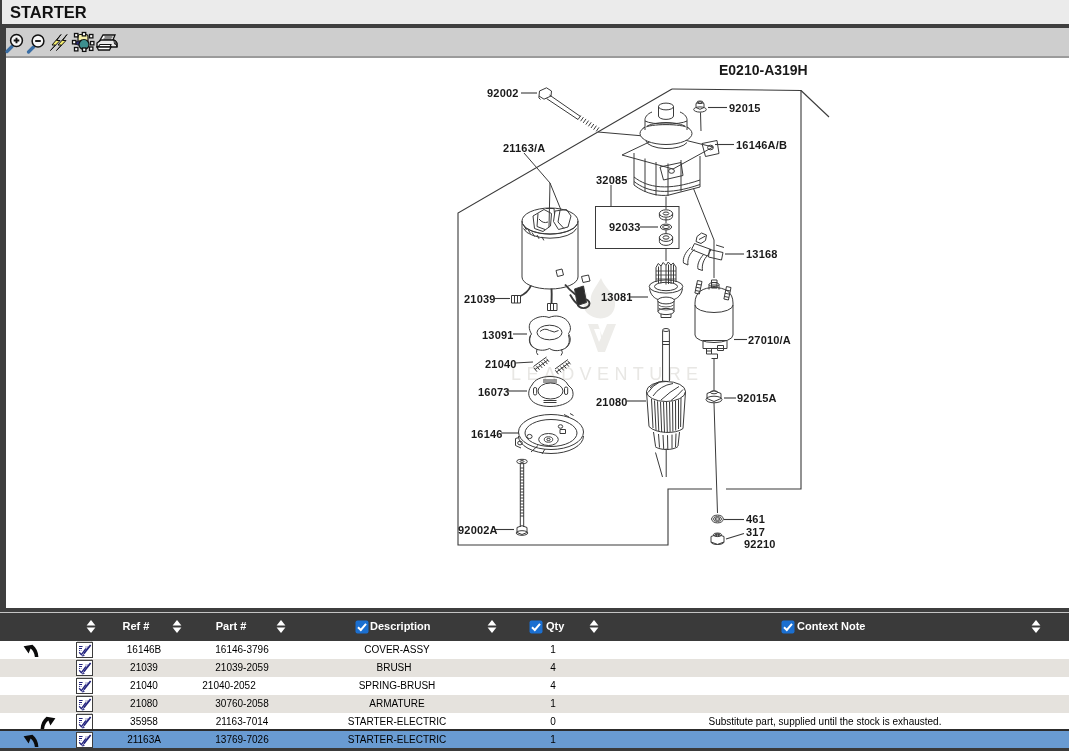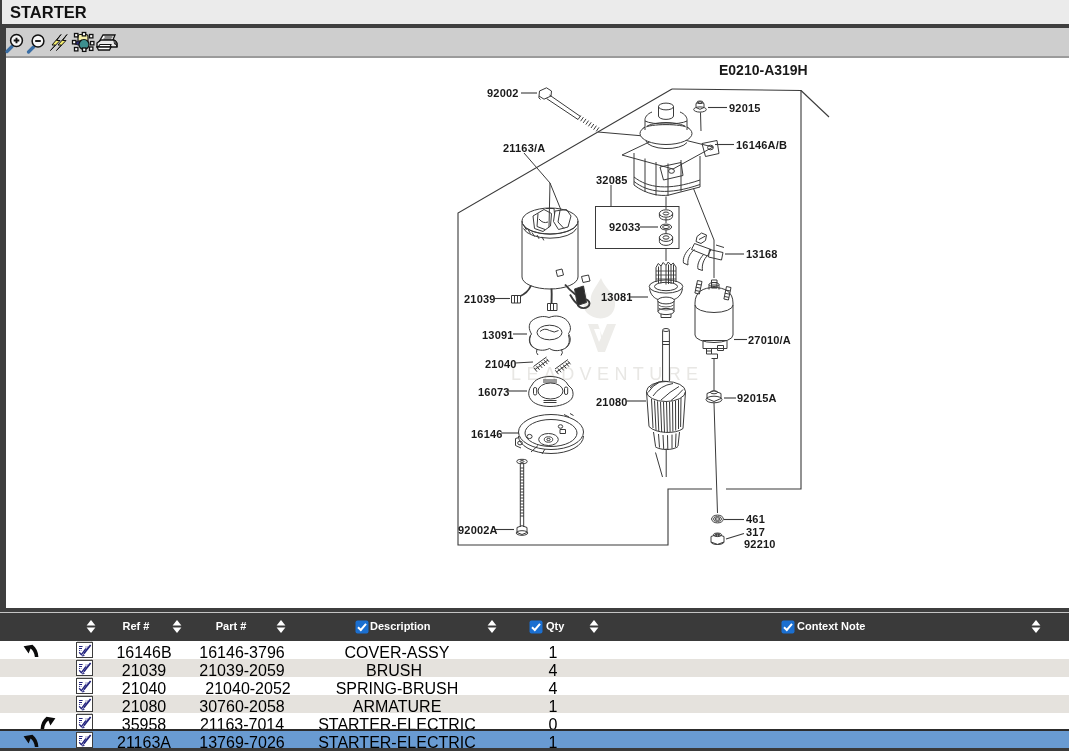--- a/index.html
+++ b/index.html
@@ -14,21 +14,21 @@
   #leftstrip{left:0;top:28px;width:6px;height:581px;background:#3e3e3e;}
   #diagarea{left:6px;top:58px;width:1063px;height:550px;background:#ffffff;}
   #framebot{left:0;top:608px;width:1069px;height:3.5px;background:#3e3e3e;}
   #framegap{left:0;top:611.5px;width:1069px;height:1px;background:#c4c4c4;}
   #thead{left:0;top:612.5px;width:1069px;height:28.5px;background:#3a3a3a;}
   .hcell{position:absolute;top:620px;height:14px;font-size:11px;font-weight:bold;color:#ffffff;}
   .row{position:absolute;left:0;width:1069px;height:18px;}
   .rw{background:#ffffff;}
   .rg{background:#e5e2dd;}
   .rb{background:#699bd2;text-decoration:underline;}
-  .cell{position:absolute;font-size:16px;color:#000;top:2.5px;white-space:nowrap;}
+  .cell{position:absolute;font-size:10px;color:#000;top:2.5px;white-space:nowrap;}
   .cc{transform:translateX(-50%);}
   #botbar{left:0;top:748px;width:1069px;height:3px;background:#3a3a3a;}
   #sepline{left:0;top:729px;width:1069px;height:2px;background:#2c2c2c;}
 </style>
 </head>
 <body>
   <div class="abs" id="titlebar"></div>
   <div class="abs" id="titletext">STARTER</div>
   <div class="abs" id="titleleft"></div>
   <div class="abs" id="topline"></div>
@@ -389,21 +389,21 @@
     <div class="cell cc" style="left:144px">21039</div>
     <div class="cell cc" style="left:242px">21039-2059</div>
     <div class="cell cc" style="left:394px">BRUSH</div>
     <div class="cell cc" style="left:553px">4</div>
   </div>
   <div class="row rw" style="top:677px">
     <svg class="abs" style="left:76px;top:0px" width="17" height="17" viewBox="0 0 17 17">
       <use href="#editicon"></use>
     </svg>
     <div class="cell cc" style="left:144px">21040</div>
-    <div class="cell cc" style="left:248px">21040-2052</div>
+    <div class="cell cc" style="left:229px">21040-2052</div>
     <div class="cell cc" style="left:397px">SPRING-BRUSH</div>
     <div class="cell cc" style="left:553px">4</div>
   </div>
   <div class="row rg" style="top:695px">
     <svg class="abs" style="left:76px;top:0px" width="17" height="17" viewBox="0 0 17 17">
       <use href="#editicon"></use>
     </svg>
     <div class="cell cc" style="left:144px">21080</div>
     <div class="cell cc" style="left:242px">30760-2058</div>
     <div class="cell cc" style="left:397px">ARMATURE</div>
@@ -413,20 +413,21 @@
     <svg class="abs" style="left:40px;top:2.5px" width="17" height="13" viewBox="0 0 17 13">
       <path d="M15.4 2.2 L6.5 0.8 C2.8 3.8 0.9 7.8 0.6 12.9 L4.1 13.1 C4.5 9.3 6 6.5 8.4 4.6 L10.4 9.6 Z" fill="#0b0b0b"></path>
     </svg>
     <svg class="abs" style="left:76px;top:0px" width="17" height="17" viewBox="0 0 17 17">
       <use href="#editicon"></use>
     </svg>
     <div class="cell cc" style="left:144px">35958</div>
     <div class="cell cc" style="left:242px">21163-7014</div>
     <div class="cell cc" style="left:397px">STARTER-ELECTRIC</div>
     <div class="cell cc" style="left:553px">0</div>
+    <div class="cell cc" style="left:825px">Substitute part, supplied until the stock is exhausted.</div>
   </div>
   <div class="row rb" style="top:731px">
     <svg class="abs" style="left:22px;top:2.5px" width="17" height="13" viewBox="0 0 17 13">
       <path d="M1.6 2.2 L10.5 0.8 C14.2 3.8 16.1 7.8 16.4 12.9 L12.9 13.1 C12.5 9.3 11 6.5 8.6 4.6 L6.6 9.6 Z" fill="#0b0b0b"></path>
     </svg>
     <svg class="abs" style="left:76px;top:0px" width="17" height="17" viewBox="0 0 17 17">
       <use href="#editicon"></use>
     </svg>
     <div class="cell cc" style="left:144px">21163A</div>
     <div class="cell cc" style="left:242px">13769-7026</div>

